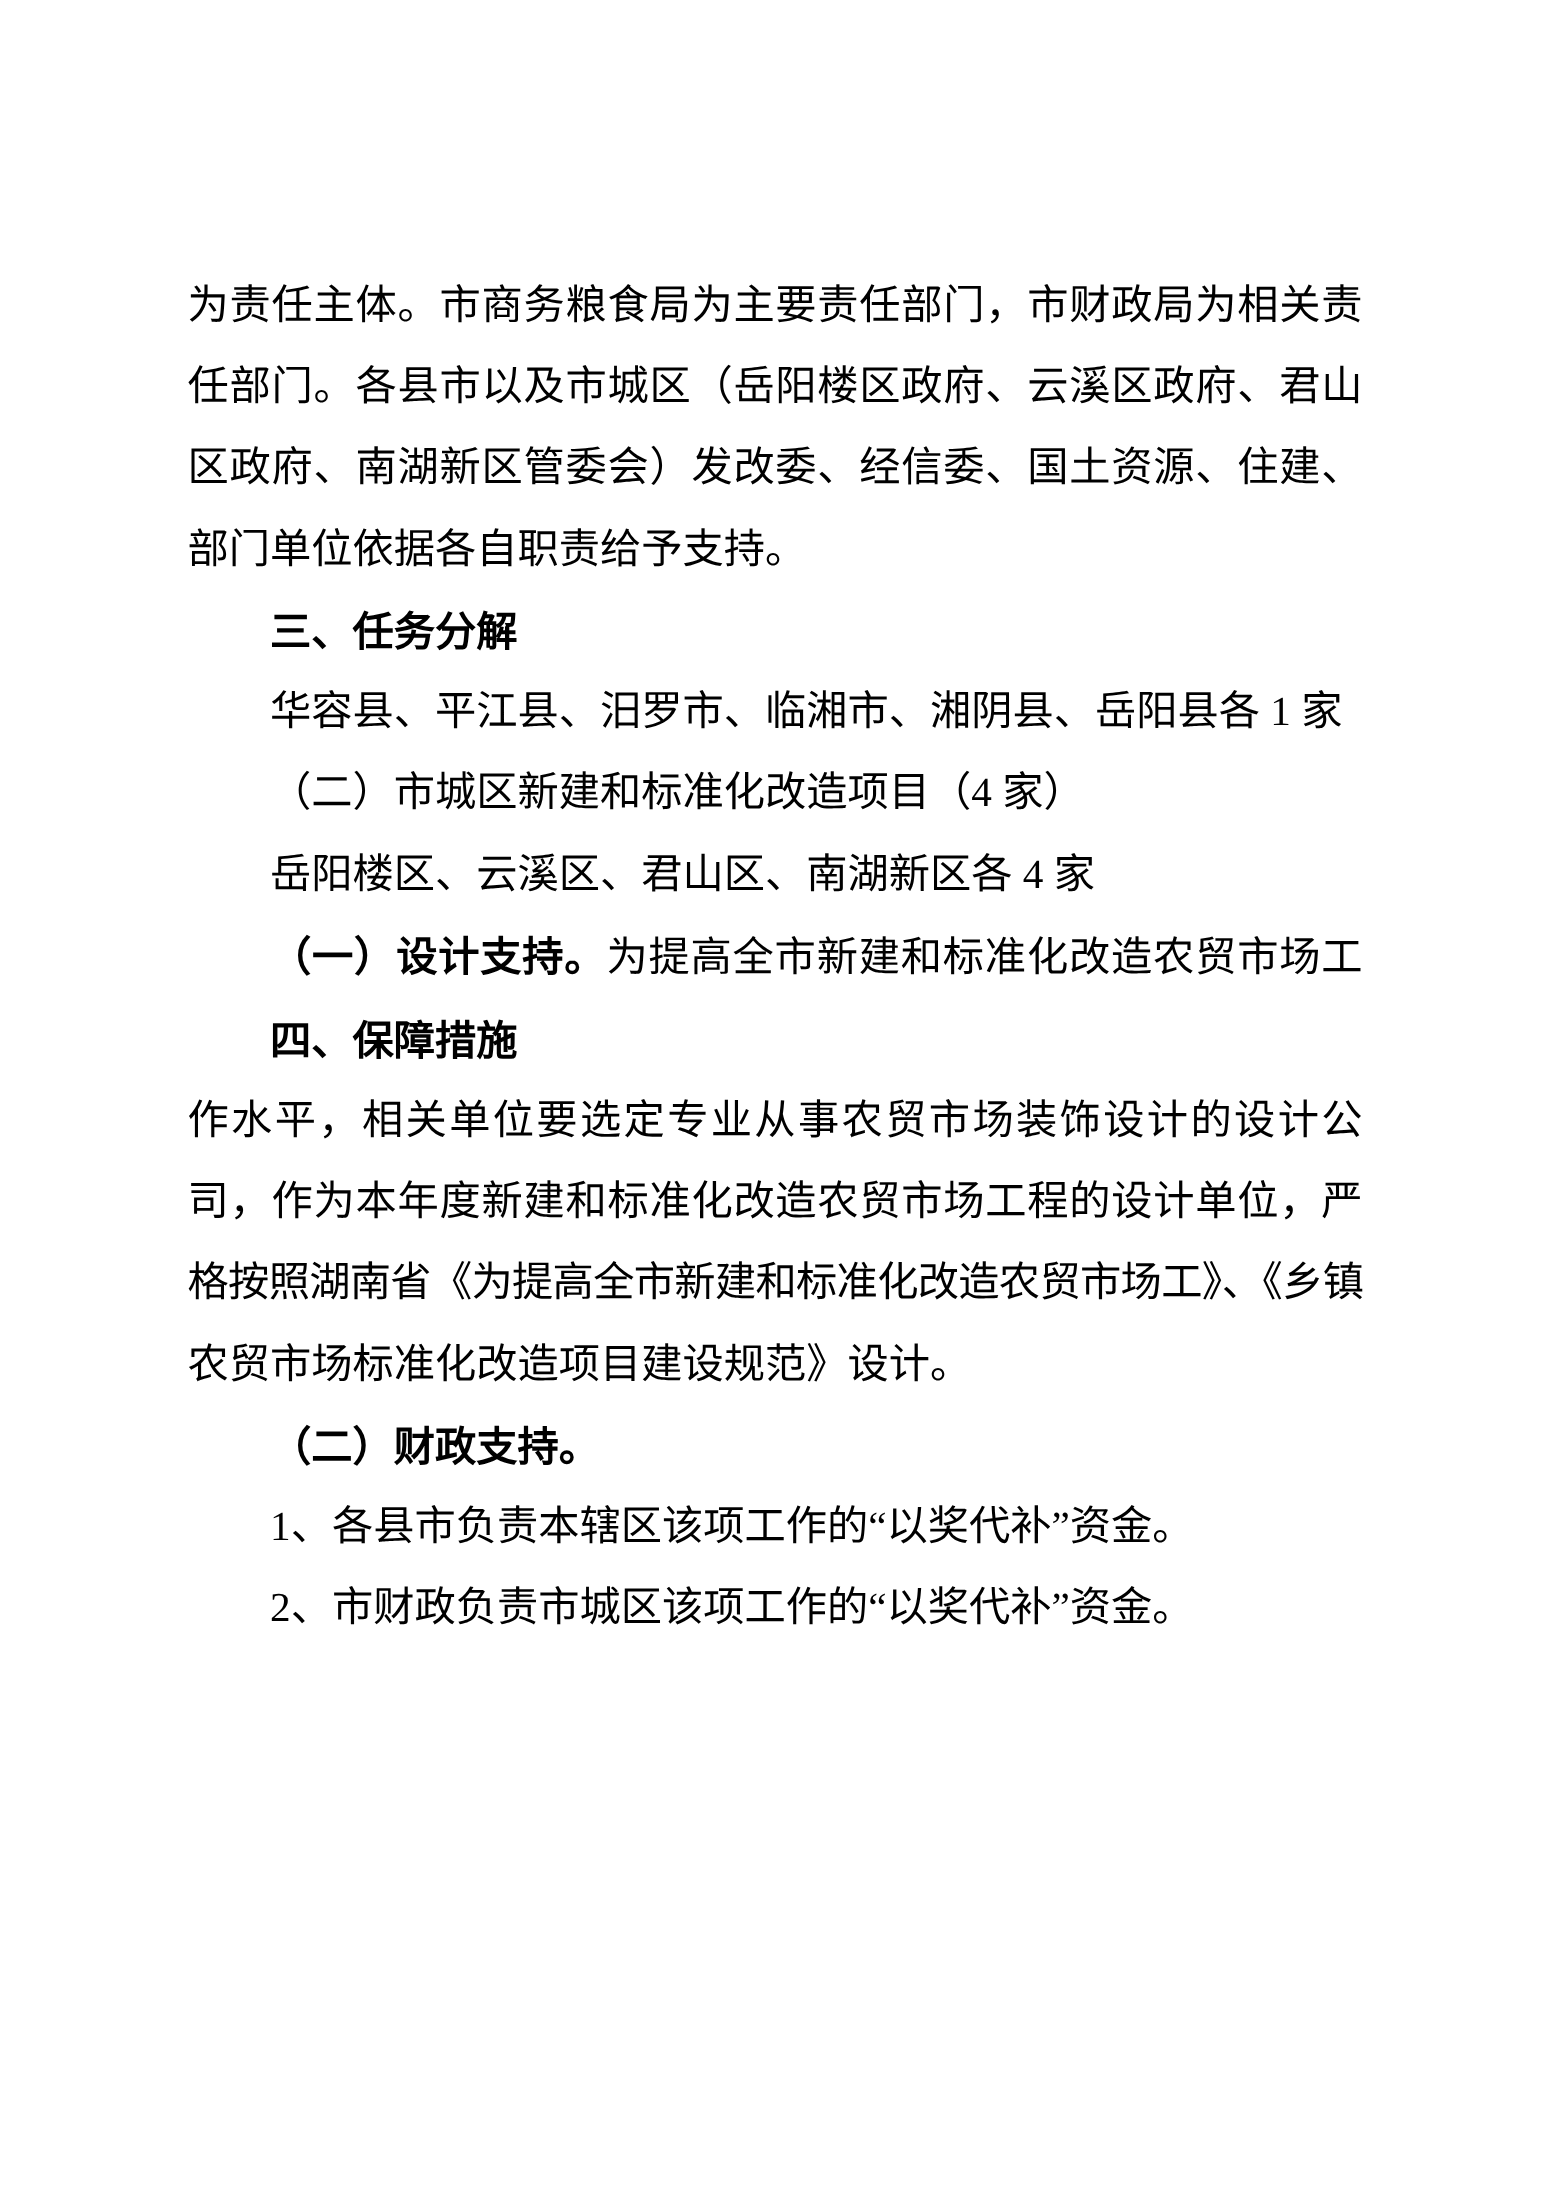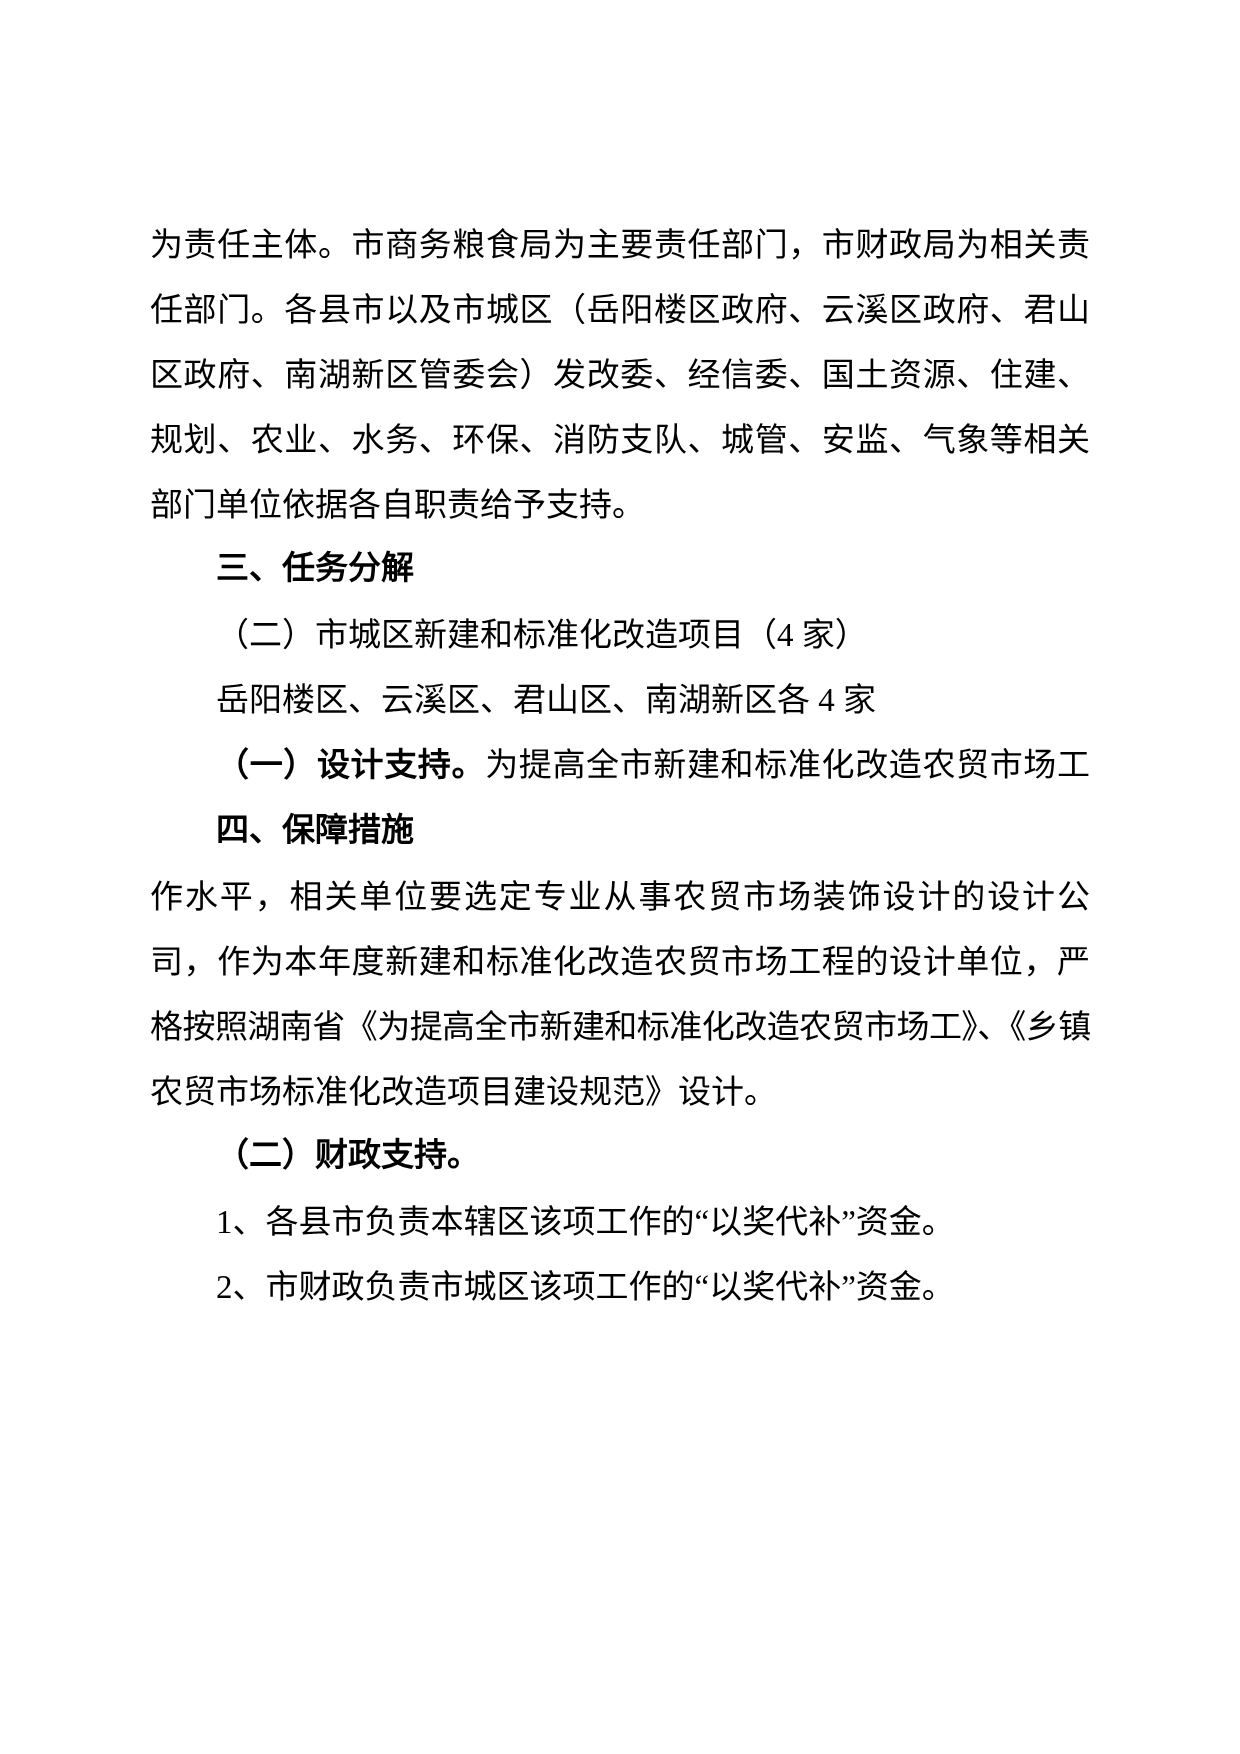--- a/index.html
+++ b/index.html
@@ -33,42 +33,42 @@
     text-align-last: justify;
   }
   .line.indent {
     text-indent: 66px;
   }
   .line.squeeze {
     letter-spacing: -1.2px;
   }
   .bold {
     font-weight: 700;
-    font-family: Liberation Mono, monospace;
+    font-family: Liberation Sans, sans-serif;
   }
 </style>
 </head>
 <body>
 
 <div class="page">
   <div class="content">
 
     <div class="line fill">为责任主体。市商务粮食局为主要责任部门，市财政局为相关责</div>
 
     <div class="line fill">任部门。各县市以及市城区（岳阳楼区政府、云溪区政府、君山</div>
 
     <div class="line fill">区政府、南湖新区管委会）发改委、经信委、国土资源、住建、</div>
 
-    <div class="line fill">规划、农业、水务、环保、消防支队、城管、安监、气象等相关</div>
 
     <div class="line">部门单位依据各自职责给予支持。</div>
 
     <div class="line indent bold">三、任务分解</div>
 
 
+    <div class="line indent">华容县、平江县、汨罗市、临湘市、湘阴县、岳阳县各 1 家</div>
 
     <div class="line indent">（二）市城区新建和标准化改造项目（4 家）</div>
 
     <div class="line indent">岳阳楼区、云溪区、君山区、南湖新区各 4 家</div>
 
     <div class="line indent fill">
       <span class="bold">（一）设计支持。</span><span>为提高全市新建和标准化改造农贸市场工</span>
     </div>
 
     <div class="line indent bold">四、保障措施</div>

